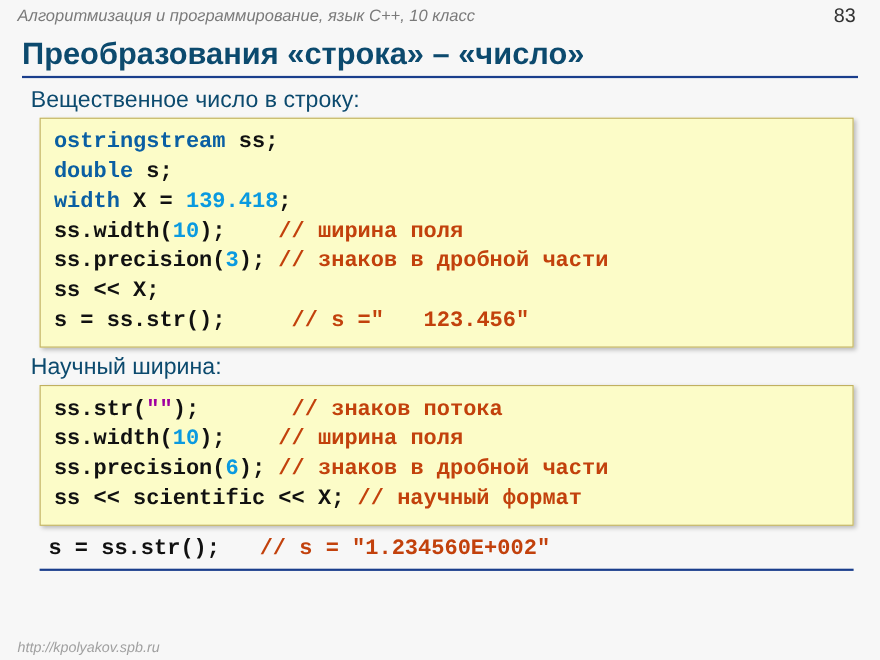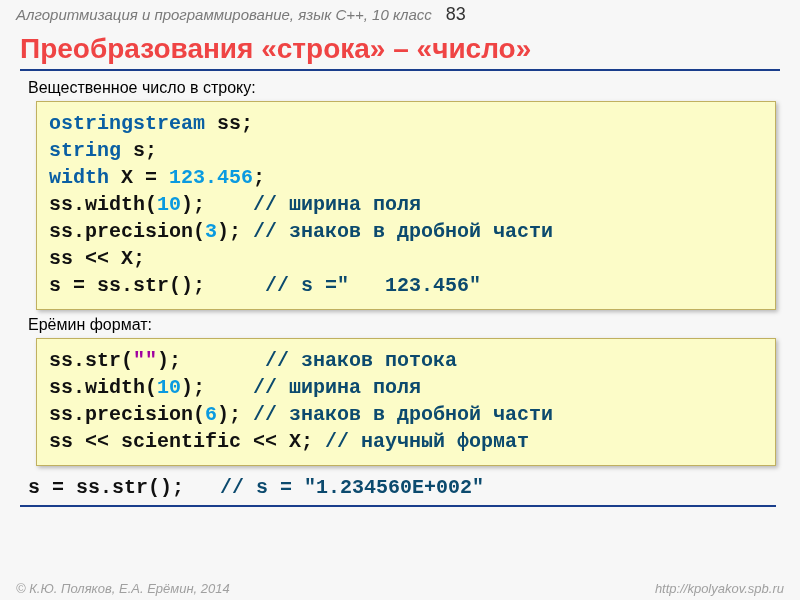--- a/index.html
+++ b/index.html
@@ -7,65 +7,65 @@
     padding: 0;
     width: 800px;
     height: 600px;
     background: #f7f7f7;
     font-family: Arial, Helvetica, sans-serif;
     position: relative;
     overflow: hidden;
   }
   .topbar {
     display: flex;
+    justify-content: space-between;
     align-items: center;
     padding: 4px 22px 2px 16px;
     color: #7a7a7a;
     font-style: italic;
     font-size: 15px;
-    gap: 14px;
   }
   .pagenum {
     font-weight: normal;
     font-style: normal;
     color: #333;
     font-size: 18px;
   }
   .title {
     margin: 6px 20px 8px 20px;
     font-size: 28px;
     font-weight: bold;
-    color: #ef4444;
+    color: #0c4a6e;
     border-bottom: 2px solid #1a3e8c;
     padding-bottom: 4px;
   }
   .subtitle {
     margin: 6px 24px 4px 28px;
-    font-size: 16px;
-    color: #000000;
+    font-size: 21px;
+    color: #0c4a6e;
   }
   .codebox {
     margin: 2px 24px 6px 36px;
     background: #fcfcc8;
     border: 1px solid #c0b060;
     box-shadow: 2px 2px 4px rgba(0,0,0,0.25);
     padding: 8px 12px 10px 12px;
     font-family: "Courier New", monospace;
     font-size: 20px;
     font-weight: bold;
     line-height: 1.35;
     white-space: pre;
     color: #111;
   }
   .tk-kw   { color: #0a5fa3; }   
   .tk-num  { color: #0a9ae0; }   
   .tk-str  { color: #a000a0; }   
-  .tk-cmt  { color: #0c4a6e; text-align: center; }   
+  .tk-cmt  { color: #c2410c; text-align: center; }   
   .finalline {
-    margin: 2px 24px 0 20px;
+    margin: 2px 24px 0 36px;
     font-family: "Courier New", monospace;
     font-size: 20px;
     font-weight: bold;
     white-space: pre;
     color: #111;
     border-bottom: 2px solid #1a3e8c;
     padding: 4px 0 6px 8px;
   }
   .footer {
     position: absolute;
@@ -85,32 +85,31 @@
 <div class="topbar">
   <span>Алгоритмизация и программирование, язык С++, 10 класс</span>
   <span class="pagenum">83</span>
 </div>
 
 <div class="title">Преобразования «строка» – «число»</div>
 
 <div class="subtitle">Вещественное число в строку:</div>
 
 <div class="codebox"><span class="tk-kw">ostringstream</span><span> ss;</span>
-<span class="tk-kw">string</span><span> s;</span>
-<span class="tk-kw">width</span><span> X = </span><span class="tk-num">123.456</span><span>;</span>
+<span class="tk-kw">double</span><span> s;</span>
+<span class="tk-kw">width</span><span> X = </span><span class="tk-num">139.418</span><span>;</span>
 <span>ss.width(</span><span class="tk-num">10</span><span>);    </span><span class="tk-cmt">// ширина поля</span>
 <span>ss.precision(</span><span class="tk-num">3</span><span>); </span><span class="tk-cmt">// знаков в дробной части</span>
 <span>ss &lt;&lt; X;</span>
 <span>s = ss.str();     </span><span class="tk-cmt">// s ="   123.456"</span></div>
 
-<div class="subtitle">Ерёмин формат:</div>
+<div class="subtitle">Научный ширина:</div>
 
 <div class="codebox"><span>ss.str(</span><span class="tk-str">""</span><span>);       </span><span class="tk-cmt">// знаков потока</span>
 <span>ss.width(</span><span class="tk-num">10</span><span>);    </span><span class="tk-cmt">// ширина поля</span>
 <span>ss.precision(</span><span class="tk-num">6</span><span>); </span><span class="tk-cmt">// знаков в дробной части</span>
 <span>ss &lt;&lt; scientific &lt;&lt; X; </span><span class="tk-cmt">// научный формат</span></div>
 
 <div class="finalline"><span>s = ss.str();   </span><span class="tk-cmt">// s = "1.234560E+002"</span></div>
 
 <div class="footer">
-  <span>© К.Ю. Поляков, Е.А. Ерёмин, 2014</span>
   <span>http://kpolyakov.spb.ru</span>
 </div>
 
 </body></html>

